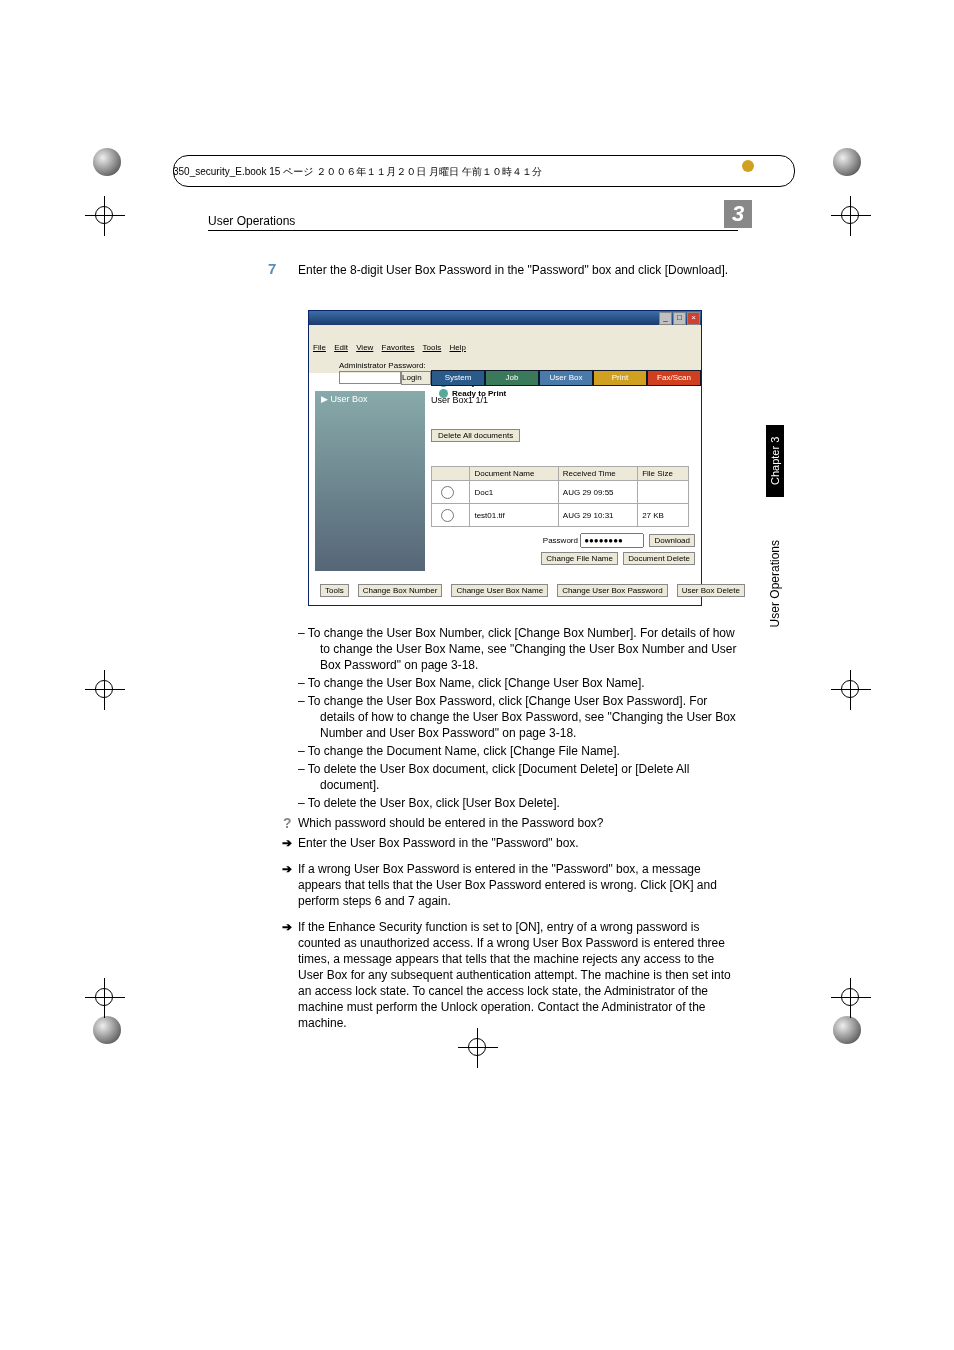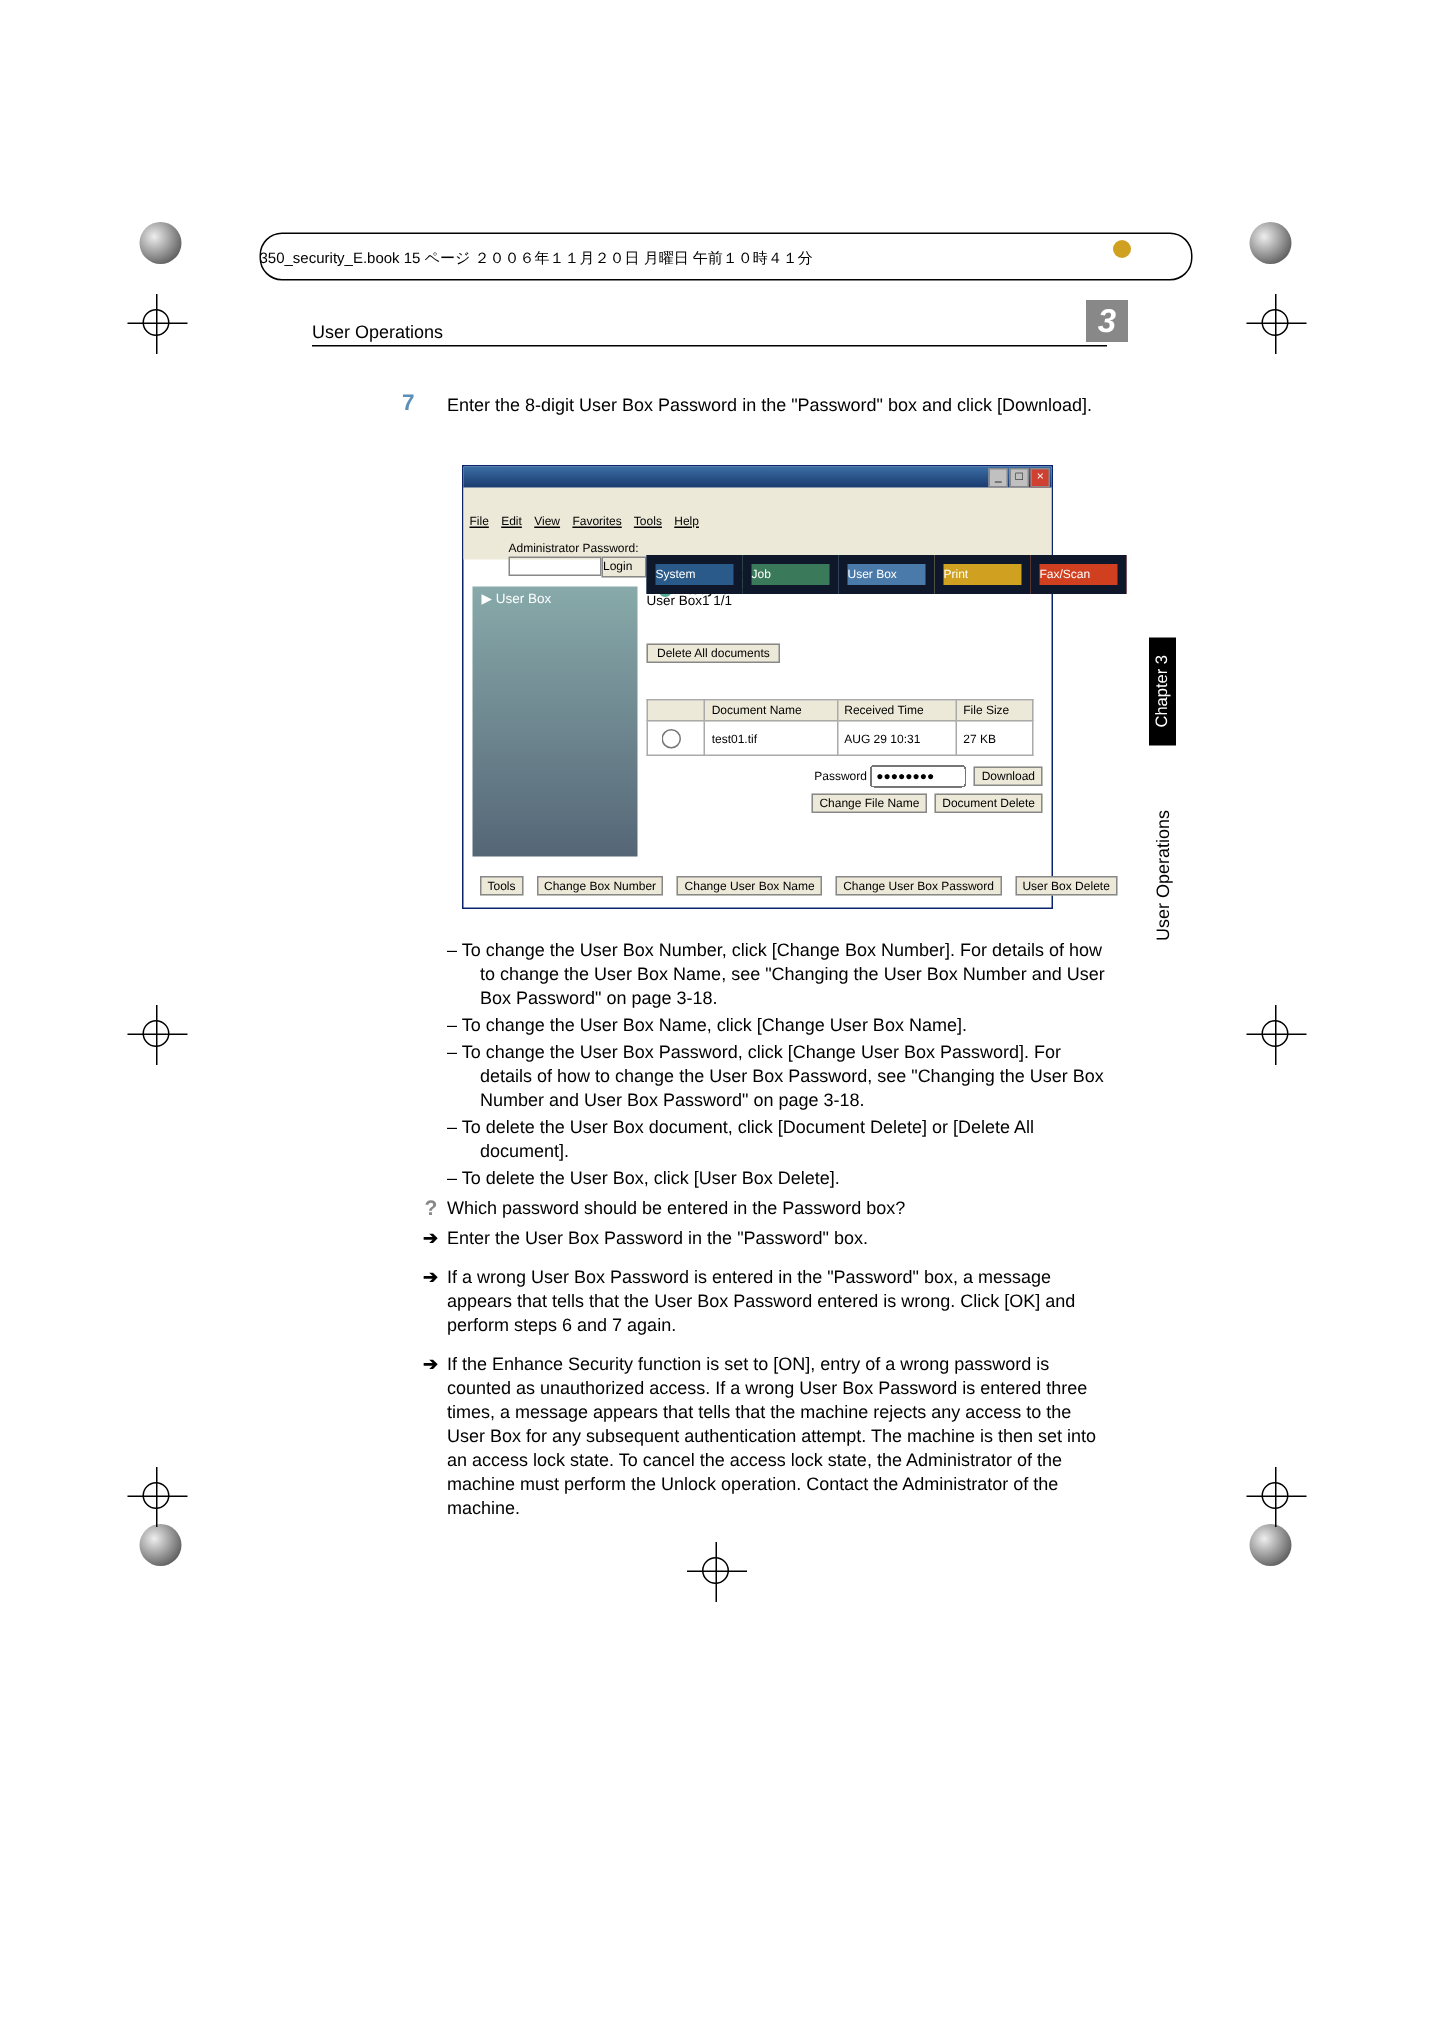--- a/index.html
+++ b/index.html
@@ -23,21 +23,21 @@
 .wbtn .cl{background:#d04030;color:#fff}
 .mbar{height:12px;background:#ece9d8;padding:18px 4px}
 .mbar span{margin-right:6px;font-size:8px;text-decoration:underline}
 .status{padding:4px 0 4px 130px}
 .status-row{display:flex;align-items:center;gap:4px;line-height:11px}
 .sico{width:9px;height:9px;border-radius:50%;background:#5a9;display:inline-block}
 .admin{position:absolute;left:30px;top:50px;font-size:8px}
 .loginbox{position:absolute;left:30px;top:60px;width:60px;height:11px;border:1px solid #888}
 .loginbtn{position:absolute;left:92px;top:60px;width:28px;height:12px;border:1px solid #888;background:#ece9d8;text-align:left;font-size:8px;line-height:11px}
 .tabs{position:absolute;left:122px;top:59px;display:flex}
-.tab{width:52px;height:14px;text-align:left;line-height:14px;font-size:8px;color:#fff;border:6px solid #0f172a}
+.tab{width:52px;height:14px;text-align:center;line-height:14px;font-size:8px;color:#fff;border:1px solid #0f172a}
 .t1{background:#2a5a8a}.t2{background:#3a7a5a}.t3{background:#4a7aaa}.t4{background:#d0a020}.t5{background:#d04020}
 .sidebar{position:absolute;left:6px;top:80px;width:110px;height:180px;background:linear-gradient(#8aa,#567)}
 .sbitem{color:#fff;padding:3px 6px;font-size:9px}
 .main{position:absolute;left:122px;top:80px;right:6px}
 .boxtitle{font-size:9px;margin:4px 0}
 .delall{font-size:8px;border:1px solid #888;background:#ece9d8;padding:1px 6px;display:inline-block;margin:20px 0}
 .tbl{width:258px;border-collapse:collapse;margin-top:4px}
 .tbl th,.tbl td{border:1px solid #aaa;padding:2px 4px;font-size:8px;text-align:left}
 .tbl th{background:#ece9d8;font-weight:normal}
 .pwrow{text-align:right;margin-top:6px;font-size:8px}
@@ -130,20 +130,26 @@
   <table class="tbl">
    <tbody>
             <tr>
               <th></th>
               <th>Document Name</th>
               <th>Received Time</th>
               <th>File Size</th>
             </tr>
    <tr>
               <td><input type="radio" style=""></td>
+              <td>Doc1</td>
+              <td>AUG 29 09:55</td>
+              <td></td>
+            </tr>
+   <tr>
+              <td><input type="radio" style=""></td>
               <td>test01.tif</td>
               <td>AUG 29 10:31</td>
               <td>27 KB</td>
             </tr>
   </tbody>
         </table>
   <div class="pwrow">
    <span>Password</span>
    <input value="●●●●●●●●" style="">
    <span class="sbtn">Download</span>
@@ -159,20 +165,21 @@
   <span class="sbtn">Change User Box Name</span>
   <span class="sbtn">Change User Box Password</span>
   <span class="sbtn">User Box Delete</span>
  </div>
 </div>
 
 <div class="body-txt">
  <p class="dash">– To change the User Box Number, click [Change Box Number]. For details of how to change the User Box Name, see "Changing the User Box Number and User Box Password" on page 3-18.</p>
  <p class="dash">– To change the User Box Name, click [Change User Box Name].</p>
  <p class="dash">– To change the User Box Password, click [Change User Box Password]. For details of how to change the User Box Password, see "Changing the User Box Number and User Box Password" on page 3-18.</p>
+ <p class="dash">– To change the Document Name, click [Change File Name].</p>
  <p class="dash">– To delete the User Box document, click [Document Delete] or [Delete All document].</p>
  <p class="dash">– To delete the User Box, click [User Box Delete].</p>
  <div class="rel"><span class="qmark">?</span><span>Which password should be entered in the Password box?</span></div>
  <div class="rel"><span class="arrow">➔</span><span>Enter the User Box Password in the "Password" box.</span></div>
  <div class="rel" style="margin-top:10px"><span class="arrow">➔</span><span>If a wrong User Box Password is entered in the "Password" box, a message appears that tells that the User Box Password entered is wrong. Click [OK] and perform steps 6 and 7 again.</span></div>
  <div class="rel" style="margin-top:10px"><span class="arrow">➔</span><span>If the Enhance Security function is set to [ON], entry of a wrong password is counted as unauthorized access. If a wrong User Box Password is entered three times, a message appears that tells that the machine rejects any access to the User Box for any subsequent authentication attempt. The machine is then set into an access lock state. To cancel the access lock state, the Administrator of the machine must perform the Unlock operation. Contact the Administrator of the machine.</span></div>
 </div>
 
 <div class="sidetab">Chapter 3</div>
 <div class="sidetxt">User Operations</div>

